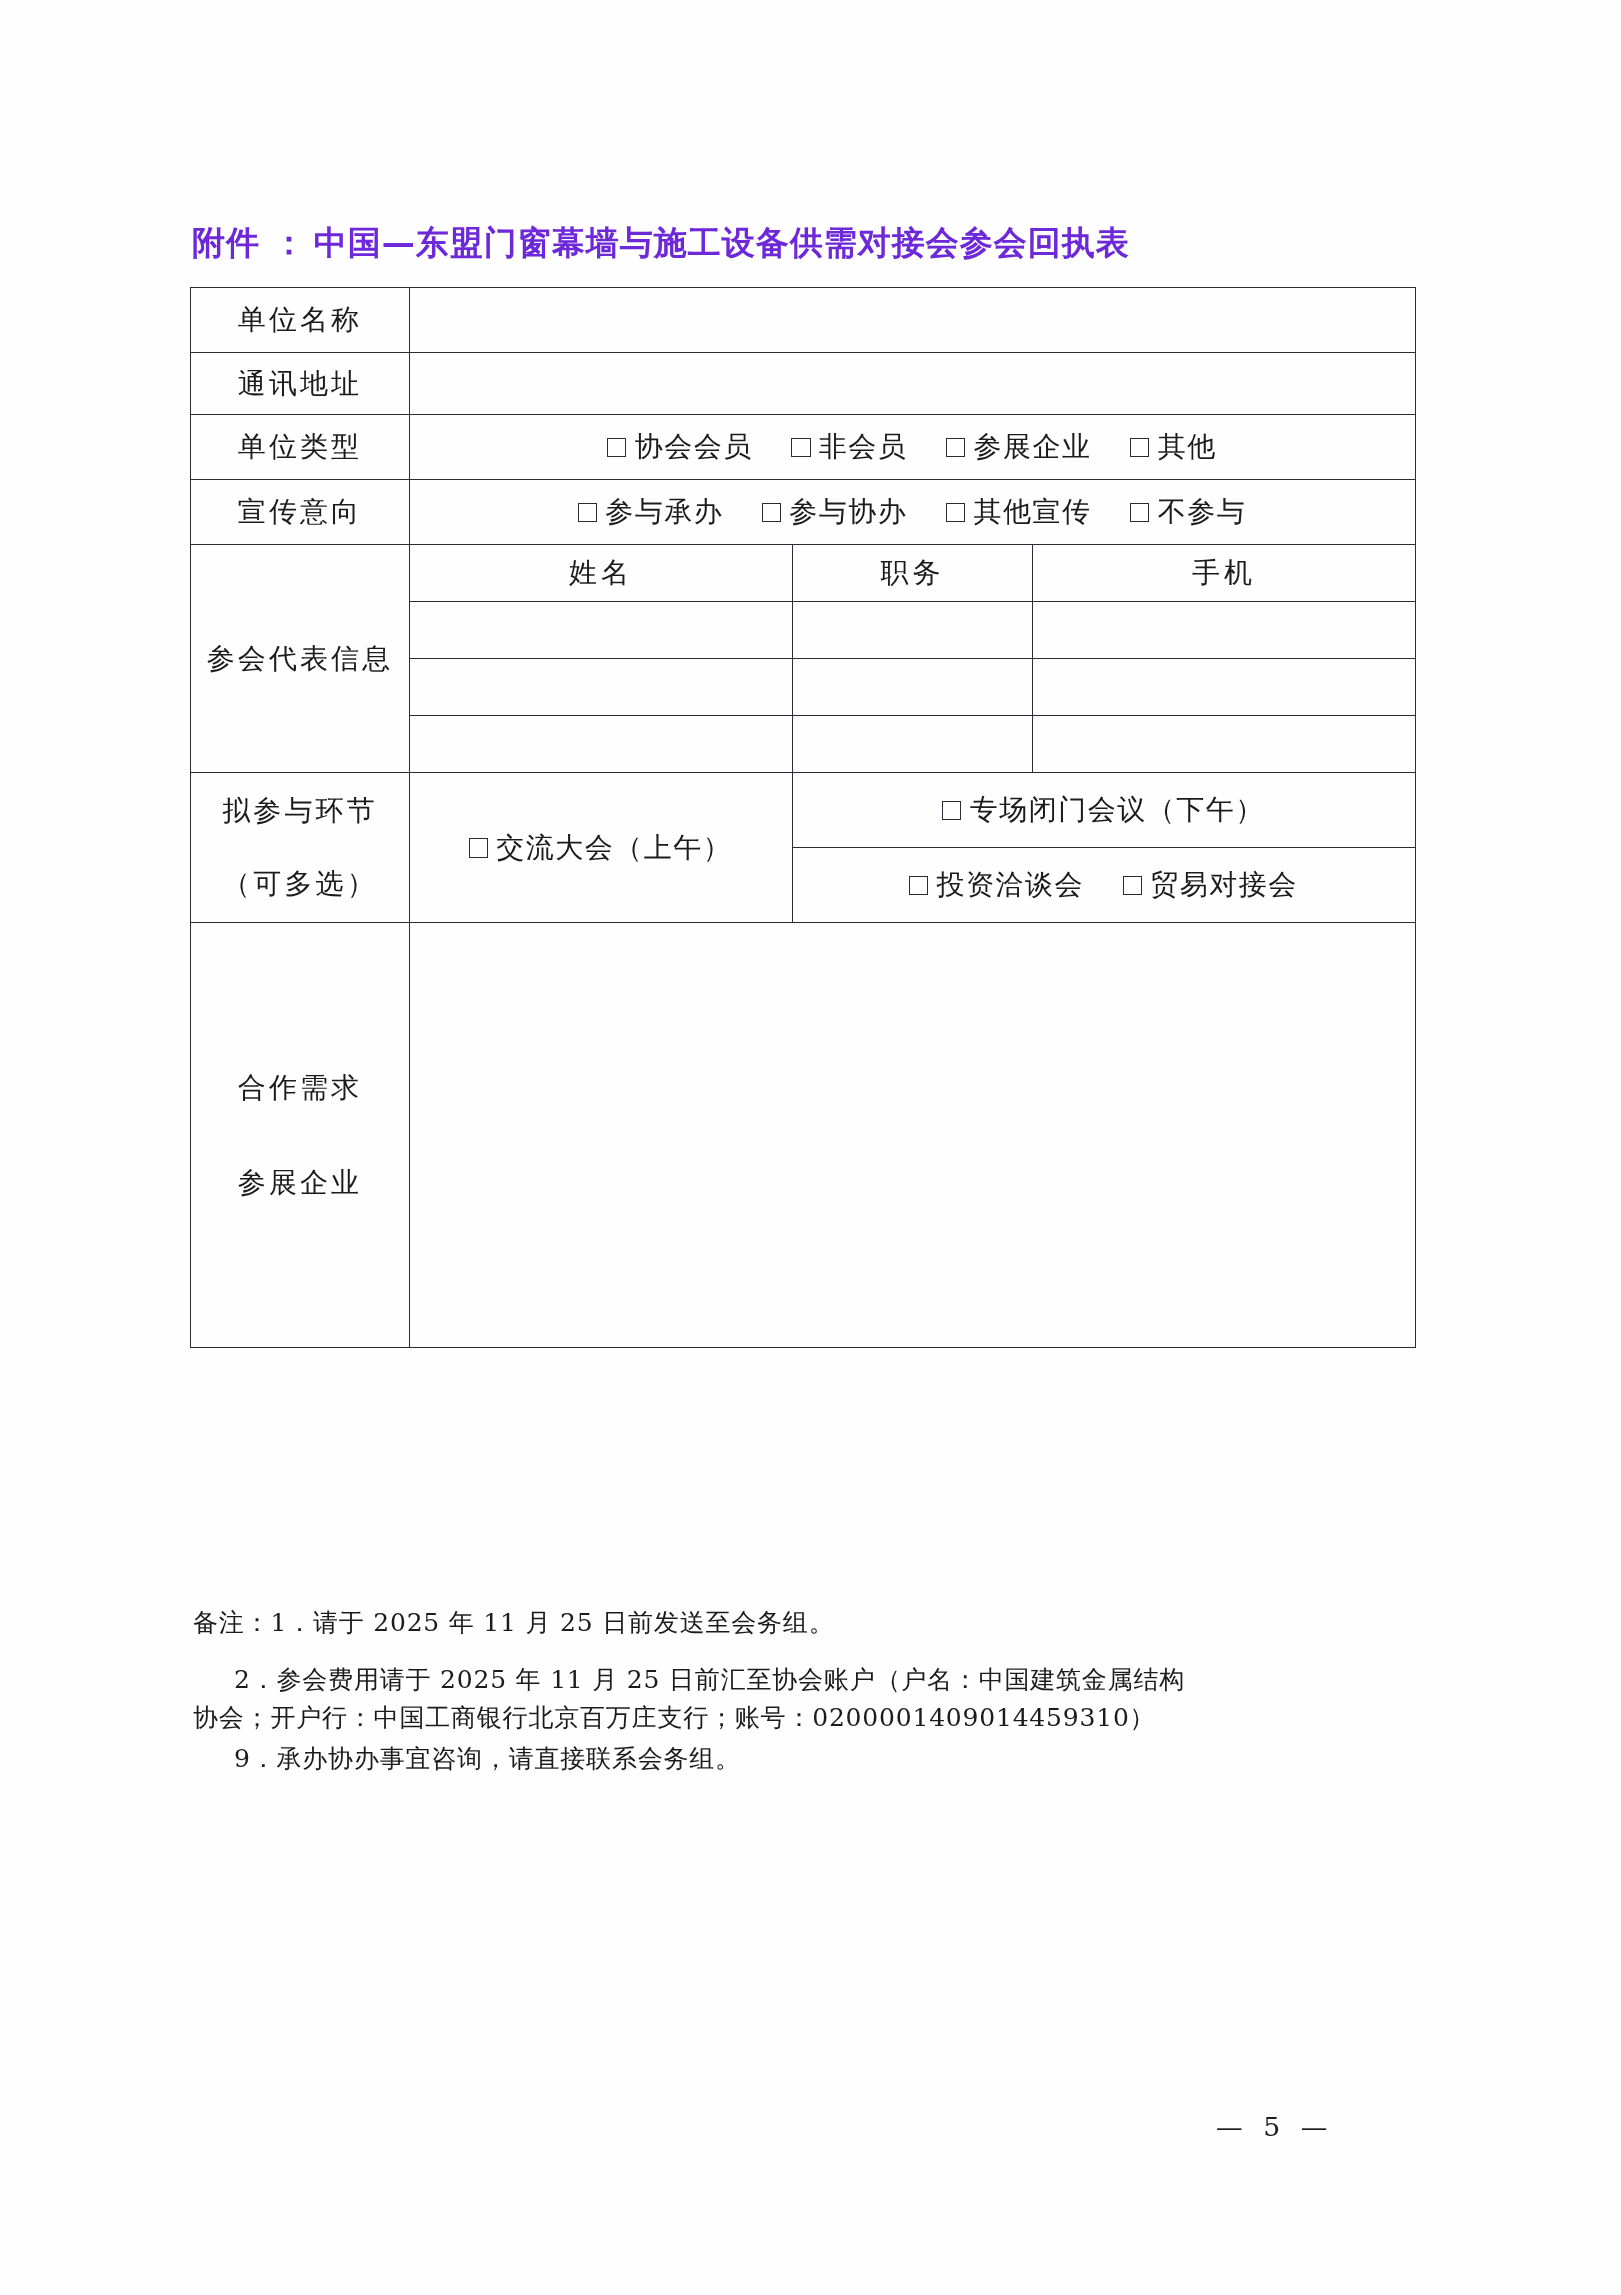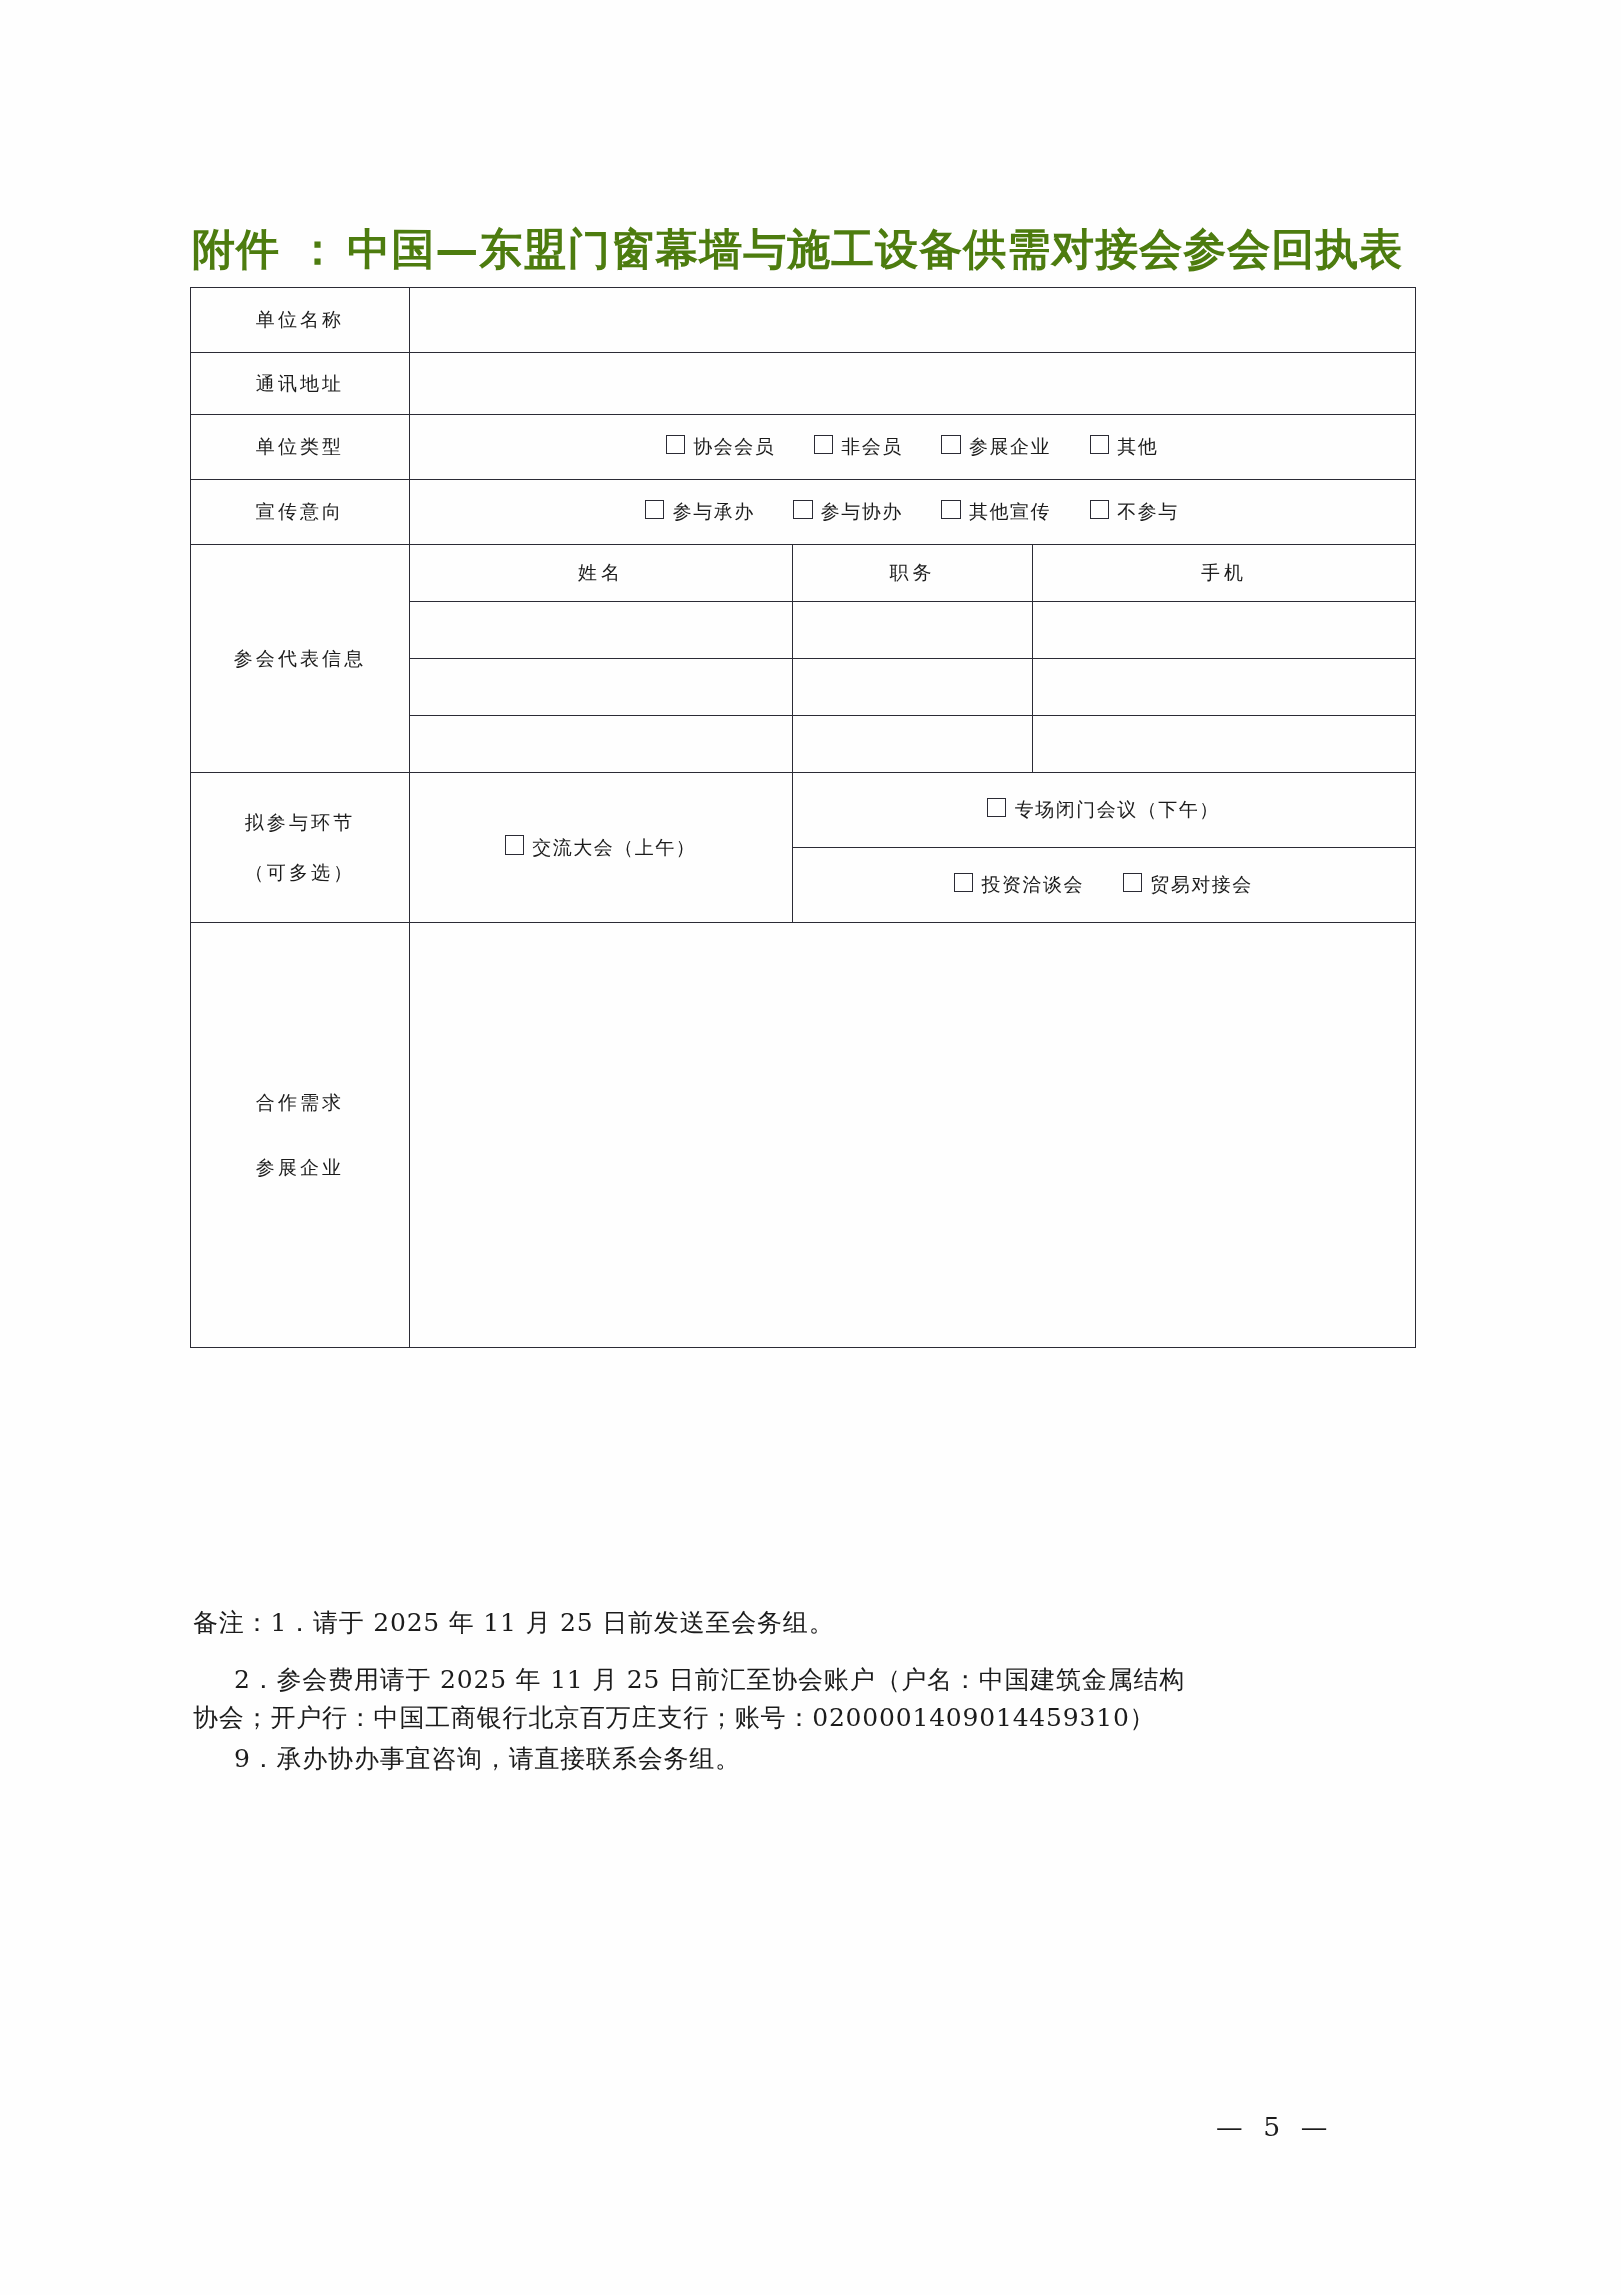--- a/index.html
+++ b/index.html
@@ -22,44 +22,44 @@
     width: 1622px;
     height: 2295px;
     background: #fefefe;
   }
 
   
   .doc-title {
     position: absolute;
     left: 192px;
     top: 221px;
-    font-size: 43px;
+    font-size: 33px;
     font-weight: 700;
     letter-spacing: 1px;
     white-space: nowrap;
-    color: #4d7c0f;
+    color: #6d28d9;
     font-family: "DejaVu Serif", "Liberation Serif", serif;
   }
   .doc-title .lbl { margin-right: 7.2px; }
 
   
   .form-table {
     position: absolute;
     left: 190px;
     top: 287px;
     width: 1226px;
     border-collapse: collapse;
     table-layout: fixed;
   }
   .form-table td {
     border: 1px solid #2b2b35;
     padding: 0;
     vertical-align: middle;
     text-align: center;
-    font-size: 19px;
+    font-size: 28px;
     color: #1b1b1b;
     font-family: "DejaVu Serif", "Liberation Serif", serif;
   }
 
   .lbl-cell {
     letter-spacing: 3.1px;
     font-size: 22.5px;
   }
 
   .check-row {

